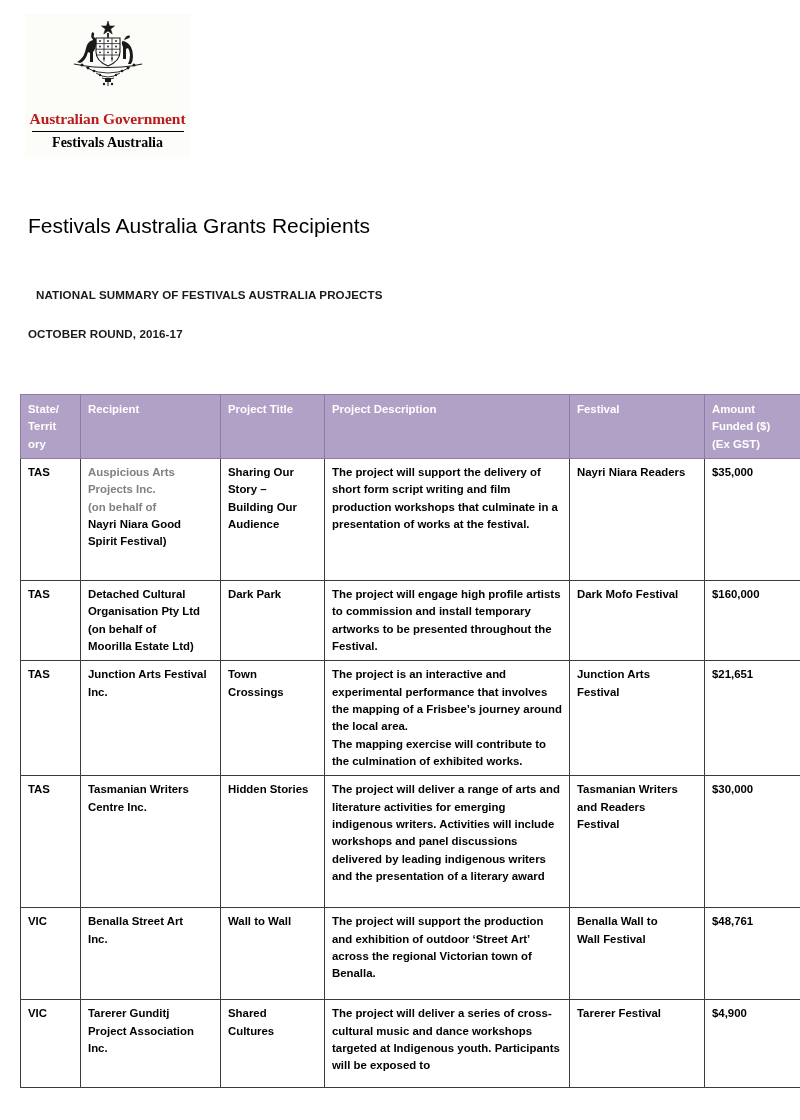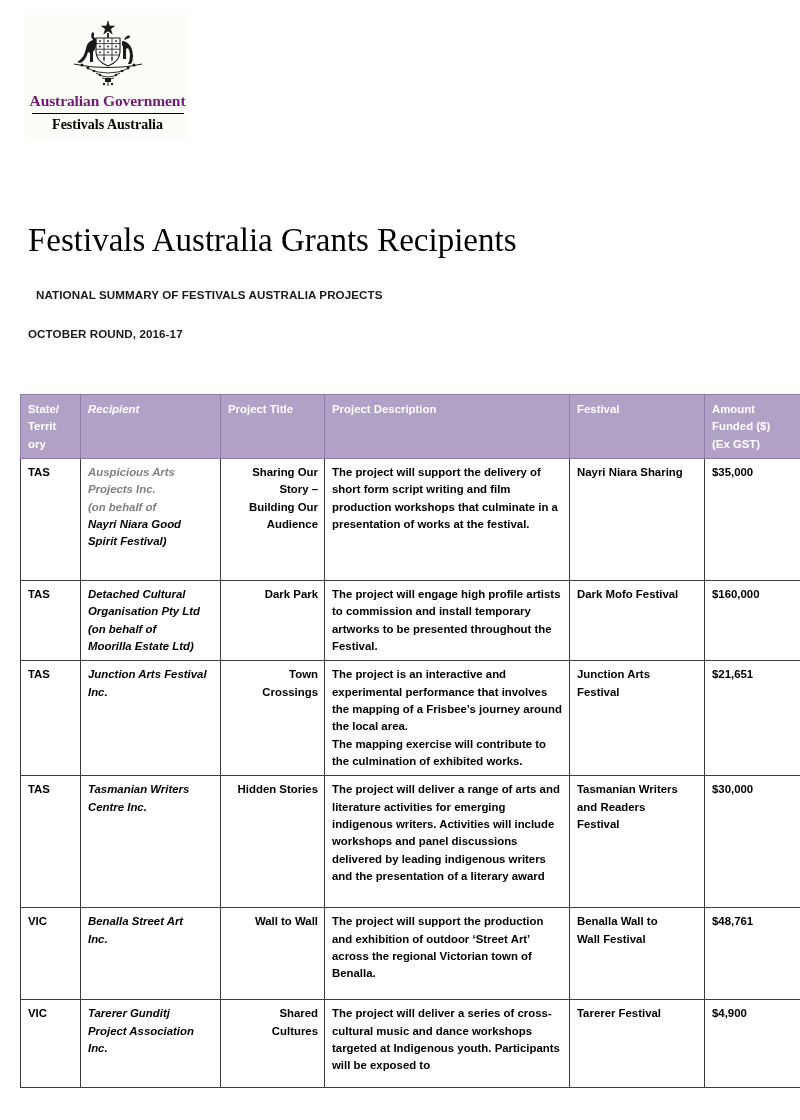--- a/index.html
+++ b/index.html
@@ -27,24 +27,24 @@
     box-sizing: border-box;
   }
   #crest-svg {
     display: block;
     margin: 0 auto;
   }
   #logo-gov-line {
     font-family: "Liberation Serif", serif;
     font-weight: bold;
     font-size: 15.5px;
-    color: #701a75;
+    color: #b91c1c;
     letter-spacing: -0.1px;
     line-height: 1.15;
-    margin-top: 2px;
+    margin-top: 20px;
     white-space: nowrap;
   }
   #logo-rule {
     width: 152px;
     height: 1px;
     background: #000;
     margin: 3px auto 3px auto;
   }
   #logo-sub-line {
     font-family: "Liberation Serif", serif;
@@ -53,22 +53,22 @@
     color: #000;
     line-height: 1.15;
     white-space: nowrap;
   }
 
   
   #page-title {
     position: absolute;
     left: 28px;
     top: 200px;
-    font-family: Liberation Serif, serif;
-    font-size: 33px;
+    font-family: Liberation Sans, sans-serif;
+    font-size: 21px;
     font-weight: normal;
     color: #000;
     white-space: nowrap;
   }
   #summary-line {
     position: absolute;
     left: 28px;
     top: 288px;
     font-size: 11.6px;
     font-weight: bold;
@@ -113,22 +113,22 @@
     text-align: left;
     border-color: #8d7ba8;
     height: 54px;
     padding-top: 6px;
   }
   #grants-table tbody td {
     color: #000000;
     font-weight: bold;
   }
   .col-state   { width: 60px; }
-  .col-recip   { width: 140px; font-style: italic; }
-  .col-title   { width: 104px; text-align: right; }
+  .col-recip   { width: 140px; }
+  .col-title   { width: 104px; }
   .col-desc    { width: 245px; }
   .col-fest    { width: 135px; }
   .col-amount  { width: 100px; }
 
   .muted { color: #808080; }
   .hdr-wrap { white-space: pre-line; }
   .cell-wrap { white-space: pre-line; }
 </style>
 </head>
 <body>
@@ -213,21 +213,21 @@
         <td class="col-recip cell-wrap"><span class="muted cell-wrap">Auspicious Arts
 Projects Inc.
 (on behalf of
 </span><span class="cell-wrap">Nayri Niara Good
 Spirit Festival)</span></td>
         <td class="col-title cell-wrap">Sharing Our
 Story –
 Building Our
 Audience</td>
         <td class="col-desc cell-wrap">The project will support the delivery of short form script writing and film production workshops that culminate in a presentation of works at the festival.</td>
-        <td class="col-fest cell-wrap">Nayri Niara Sharing</td>
+        <td class="col-fest cell-wrap">Nayri Niara Readers</td>
         <td class="col-amount cell-wrap">$35,000</td>
       </tr>
       <tr style="height: 80px;">
         <td class="col-state cell-wrap">TAS</td>
         <td class="col-recip cell-wrap"><span class="cell-wrap">Detached Cultural
 Organisation Pty Ltd
 (on behalf of
 Moorilla Estate Ltd)</span></td>
         <td class="col-title cell-wrap">Dark Park</td>
         <td class="col-desc cell-wrap">The project will engage high profile artists to commission and install temporary artworks to be presented throughout the Festival.</td>

